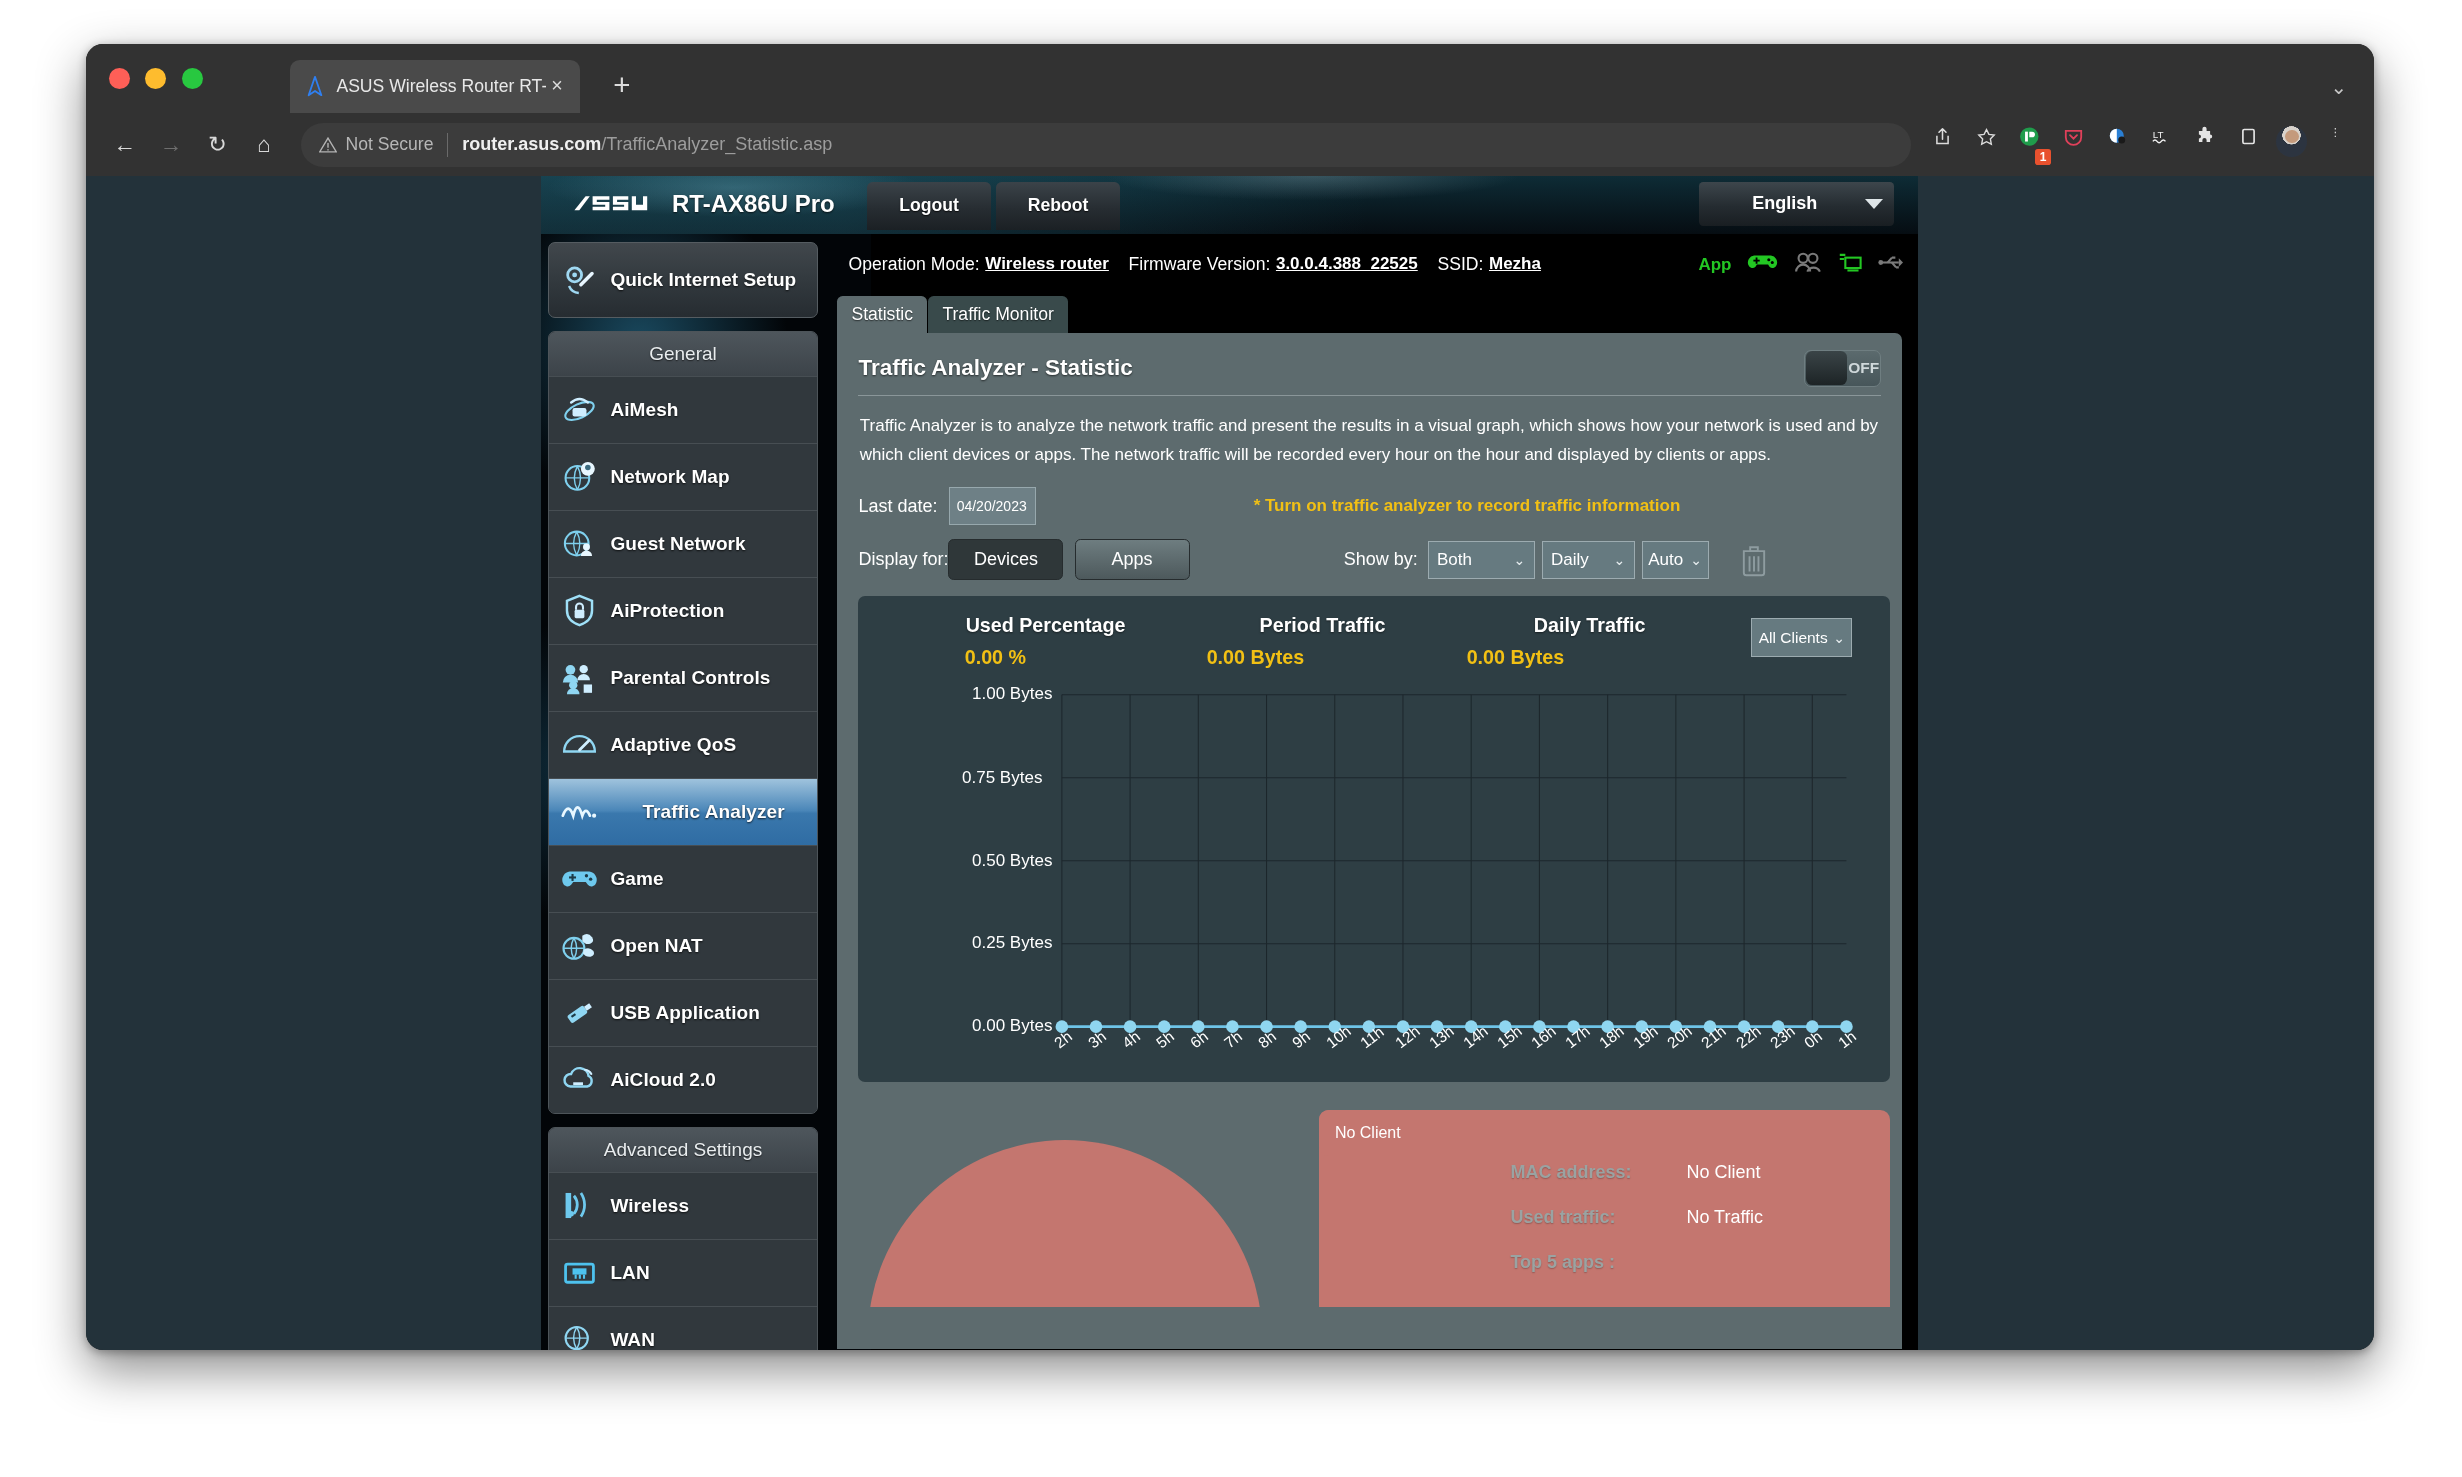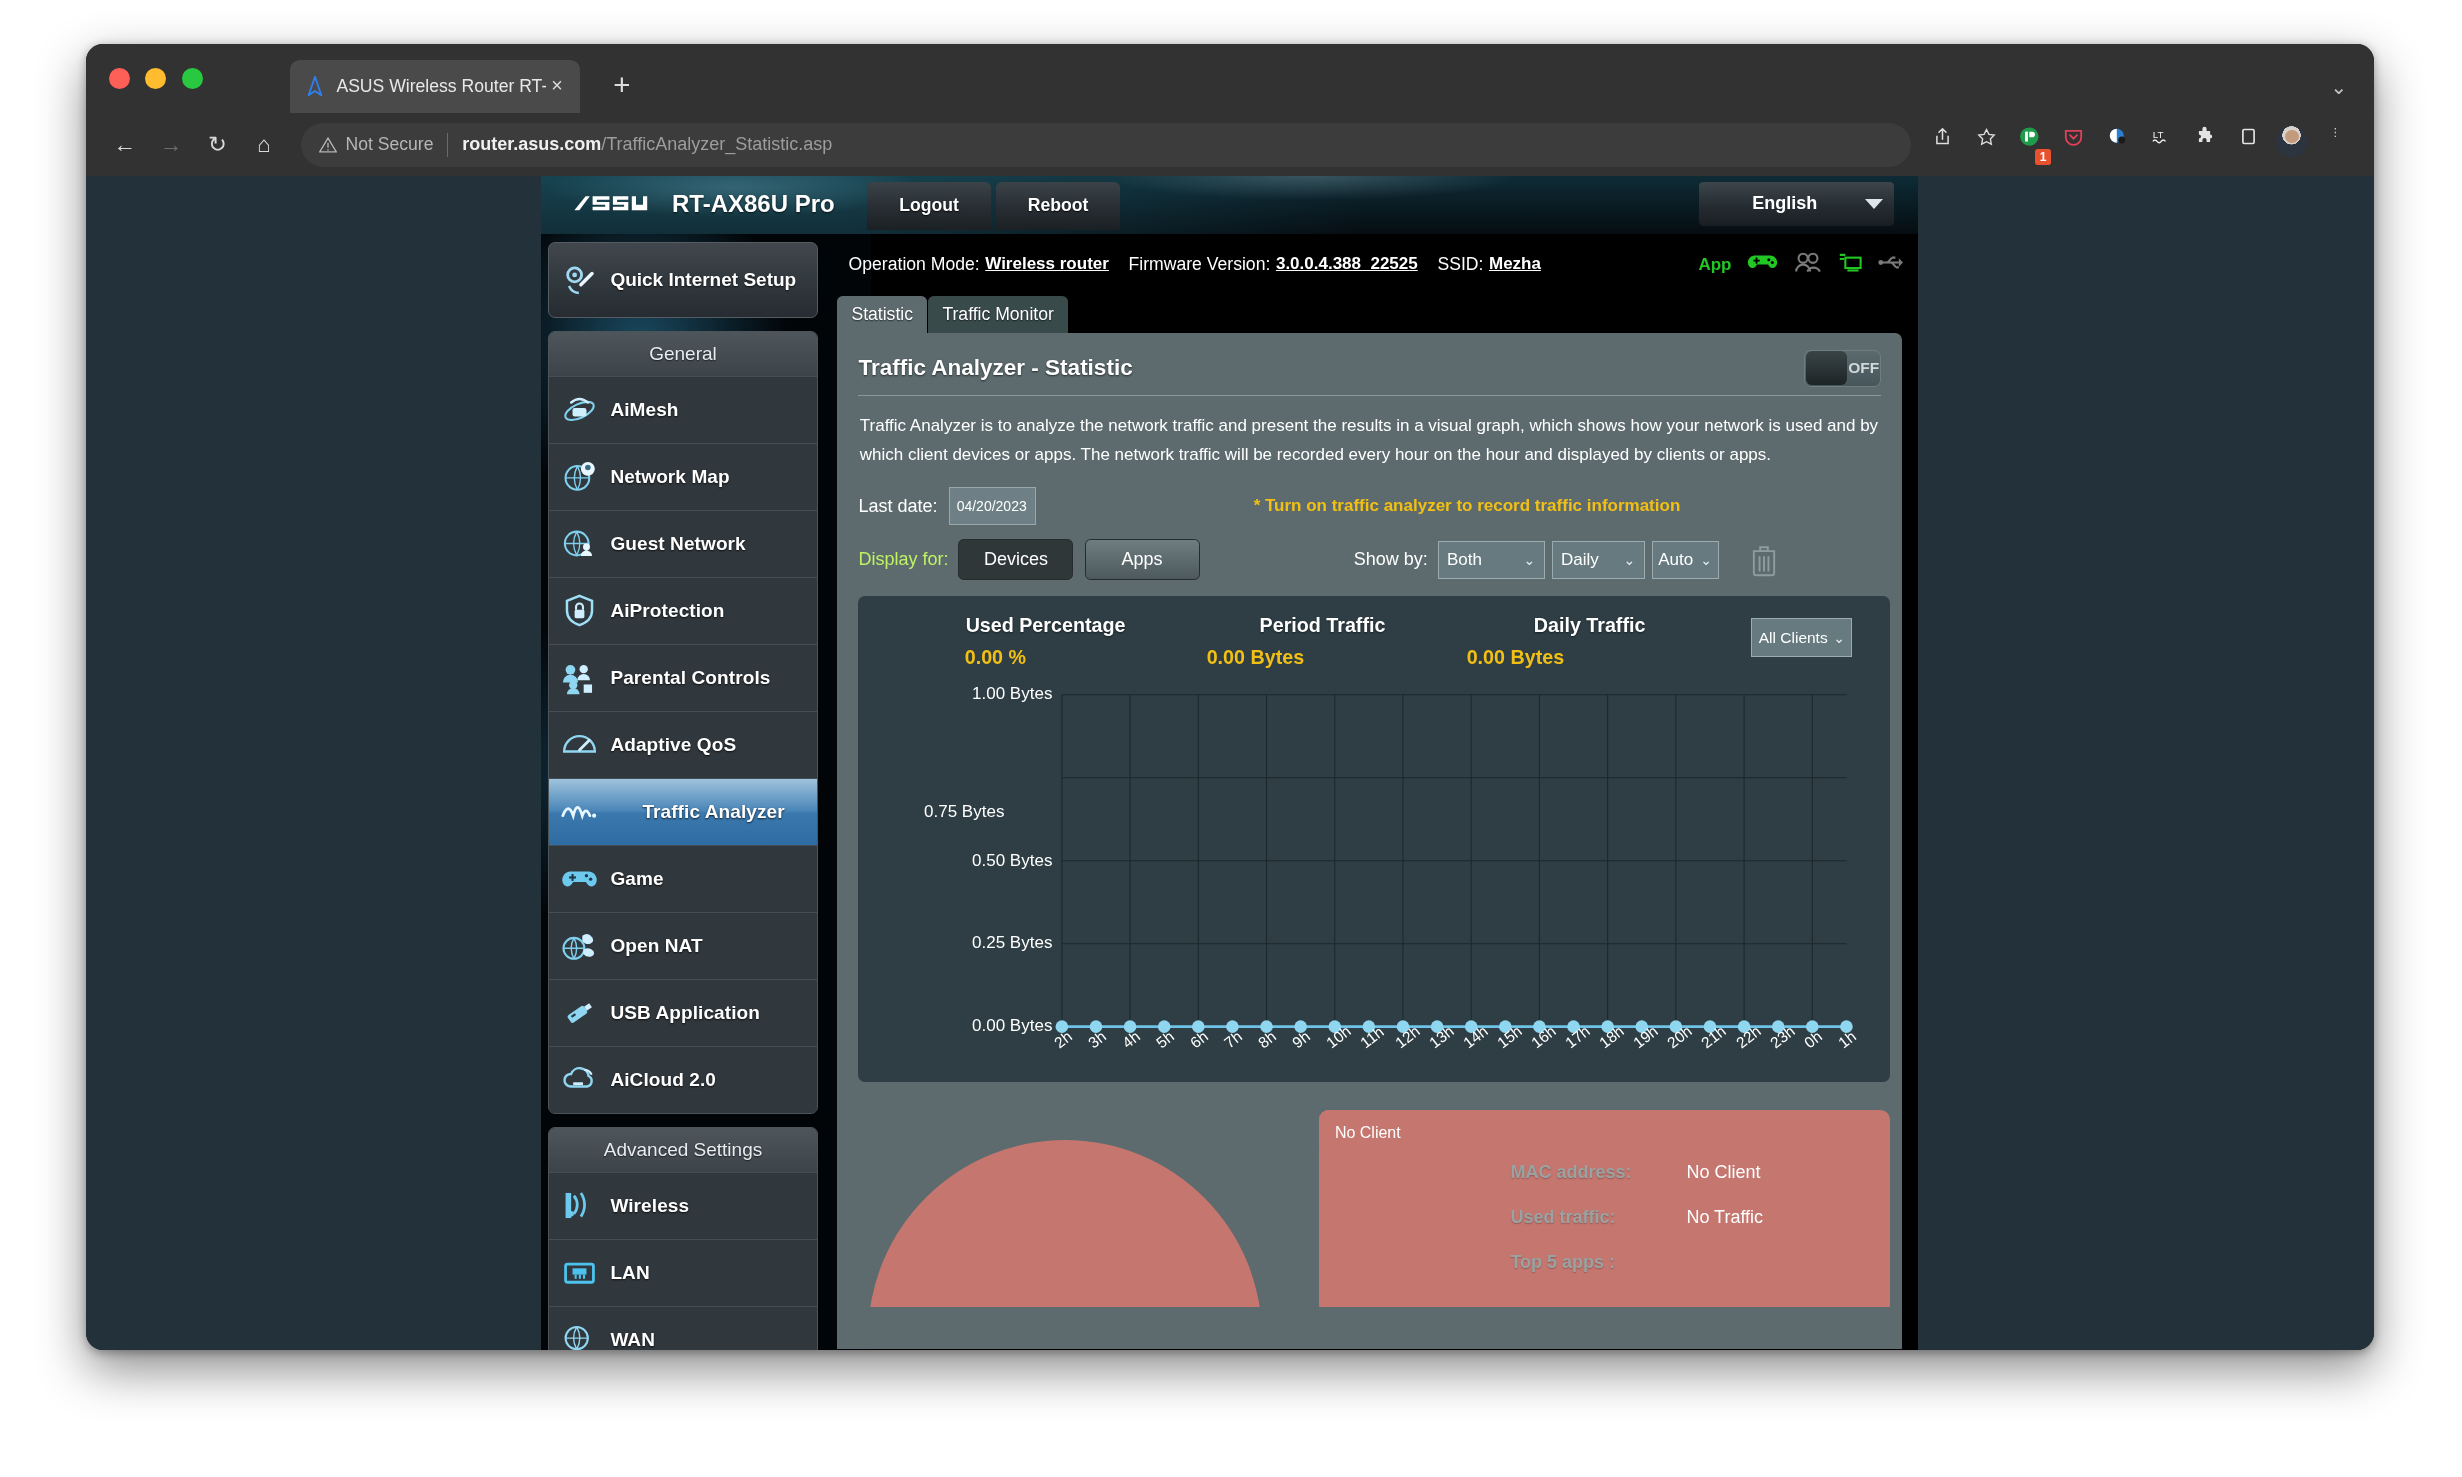--- a/index.html
+++ b/index.html
@@ -361,21 +361,21 @@
   }
   #record-note {
     margin-left: 218px;
     color: #f2c014; font-size: 17px; font-weight: 700;
   }
 
   #controls-row {
     display: flex; align-items: center;
     margin-top: 14px;
   }
-  #display-for-label { color: #bef264; font-size: 18px; margin-right: 10px; }
+  #display-for-label { color: #ffffff; font-size: 18px; margin-right: 0; }
   .seg-button {
     width: 115px; height: 41px;
     border-radius: 5.6px;
     display: flex; align-items: center; justify-content: center;
     color: #ffffff; font-size: 18px;
     margin-right: 11.2px;
     border: 0.7px solid #262c2e;
   }
   .seg-button.selected { background: #2f3739; }
   .seg-button.unselected { background: linear-gradient(180deg, #6e7d80 0%, #4d595c 100%); }
@@ -1004,21 +1004,21 @@
                       <circle cx="1163.391304347826" cy="500" r="9" fill="#8fd6f0"></circle>
                       <circle cx="1211.913043478261" cy="500" r="9" fill="#8fd6f0"></circle>
                       <circle cx="1260.4347826086955" cy="500" r="9" fill="#8fd6f0"></circle>
                       <circle cx="1308.9565217391305" cy="500" r="9" fill="#8fd6f0"></circle>
                       <circle cx="1357.4782608695652" cy="500" r="9" fill="#8fd6f0"></circle>
                       <circle cx="1406" cy="500" r="9" fill="#8fd6f0"></circle>
                     </svg>
                     <div class="ytick" style="top: 351px; right: 838px;">0.00 Bytes</div>
                     <div class="ytick" style="top: 268px; right: 838px;">0.25 Bytes</div>
                     <div class="ytick" style="top: 186px; right: 838px;">0.50 Bytes</div>
-                    <div class="ytick" style="top: 103px; right: 886px; margin-top: 34px;">0.75 Bytes</div>
+                    <div class="ytick" style="top: 103px; right: 848px;">0.75 Bytes</div>
                     <div class="ytick" style="top: 19.7px; right: 838px;">1.00 Bytes</div>
                     <div class="xtick" style="left: 193px; top: 363px;">2h</div>
                     <div class="xtick" style="left: 227px; top: 363px;">3h</div>
                     <div class="xtick" style="left: 261px; top: 363px;">4h</div>
                     <div class="xtick" style="left: 295px; top: 363px;">5h</div>
                     <div class="xtick" style="left: 329px; top: 363px;">6h</div>
                     <div class="xtick" style="left: 363px; top: 363px;">7h</div>
                     <div class="xtick" style="left: 397px; top: 363px;">8h</div>
                     <div class="xtick" style="left: 431px; top: 363px;">9h</div>
                     <div class="xtick" style="left: 465px; top: 363px;">10h</div>

